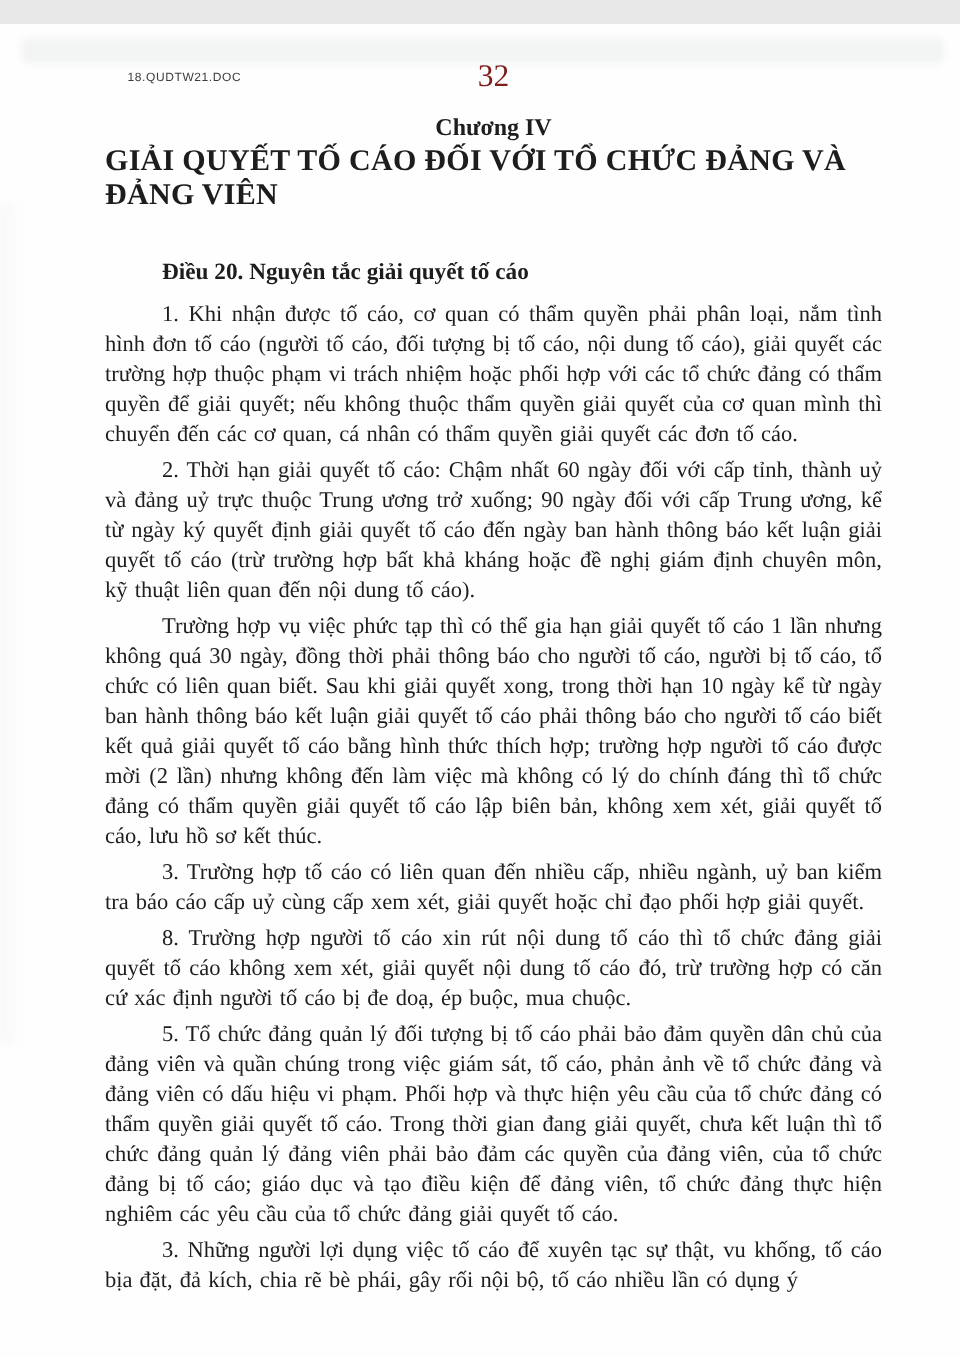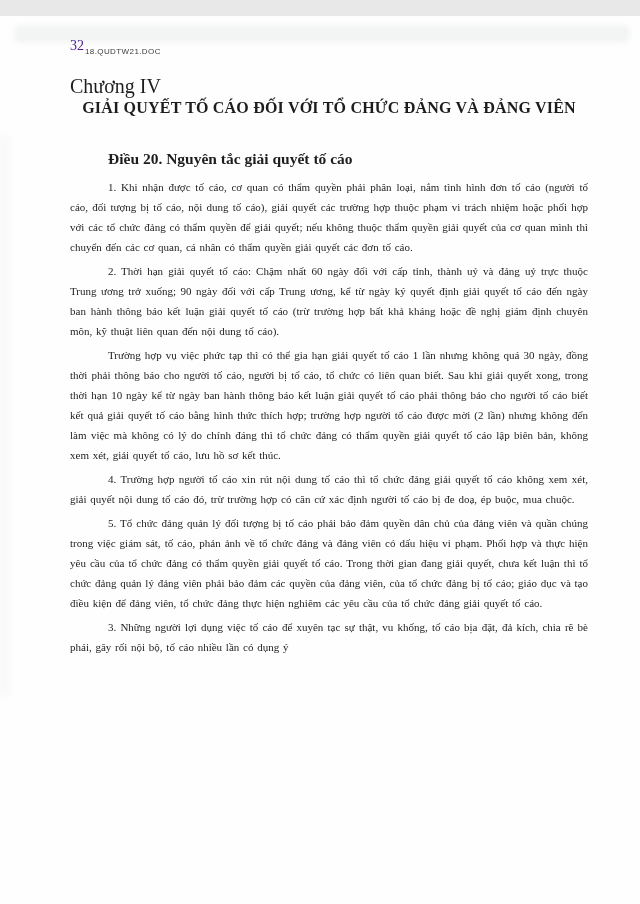--- a/index.html
+++ b/index.html
@@ -52,47 +52,48 @@
     font-family: "Liberation Sans", "DejaVu Sans", sans-serif;
     font-size: 8px;
     letter-spacing: 0.4px;
     color: #3c3c3c;
   }
   .page-number {
     position: absolute;
     left: 0;
     right: 0;
     top: 0;
-    font-size: 14px;
-    color: #4c1d95;
+    text-align: center;
+    font-size: 21px;
+    color: #7f1d1d;
   }
   .chapter-label {
     margin-top: 20px;
-    text-align: left;
-    font-weight: normal;
-    font-size: 20px;
+    text-align: center;
+    font-weight: bold;
+    font-size: 16px;
     line-height: 20px;
   }
   .chapter-title {
-    text-align: center;
+    text-align: left;
     font-weight: bold;
-    font-size: 16px;
+    font-size: 20px;
     line-height: 23px;
     letter-spacing: 0.2px;
   }
   .article-heading {
     margin-top: 30px;
     padding-left: 38px;
     font-weight: bold;
     font-size: 15.5px;
     line-height: 20px;
   }
   .body-text p {
     margin: 4px 0 0 0;
-    font-size: 11px;
+    font-size: 15px;
     line-height: 20px;
     text-align: justify;
     text-indent: 38px;
     word-spacing: 1px;
   }
   .body-text p:first-child {
     margin-top: 8px;
   }
 </style>
 </head>
@@ -112,19 +113,20 @@
     <div class="chapter-label">Chương IV</div>
 
     <div class="chapter-title">GIẢI QUYẾT TỐ CÁO ĐỐI VỚI TỔ CHỨC ĐẢNG VÀ ĐẢNG VIÊN</div>
 
     <div class="article-heading">Điều 20. Nguyên tắc giải quyết tố cáo</div>
 
     <div class="body-text">
       <p>1. Khi nhận được tố cáo, cơ quan có thẩm quyền phải phân loại, nắm tình hình đơn tố cáo (người tố cáo, đối tượng bị tố cáo, nội dung tố cáo), giải quyết các trường hợp thuộc phạm vi trách nhiệm hoặc phối hợp với các tổ chức đảng có thẩm quyền để giải quyết; nếu không thuộc thẩm quyền giải quyết của cơ quan mình thì chuyển đến các cơ quan, cá nhân có thẩm quyền giải quyết các đơn tố cáo.</p>
       <p>2. Thời hạn giải quyết tố cáo: Chậm nhất 60 ngày đối với cấp tỉnh, thành uỷ và đảng uỷ trực thuộc Trung ương trở xuống; 90 ngày đối với cấp Trung ương, kể từ ngày ký quyết định giải quyết tố cáo đến ngày ban hành thông báo kết luận giải quyết tố cáo (trừ trường hợp bất khả kháng hoặc đề nghị giám định chuyên môn, kỹ thuật liên quan đến nội dung tố cáo).</p>
       <p>Trường hợp vụ việc phức tạp thì có thể gia hạn giải quyết tố cáo 1 lần nhưng không quá 30 ngày, đồng thời phải thông báo cho người tố cáo, người bị tố cáo, tổ chức có liên quan biết. Sau khi giải quyết xong, trong thời hạn 10 ngày kể từ ngày ban hành thông báo kết luận giải quyết tố cáo phải thông báo cho người tố cáo biết kết quả giải quyết tố cáo bằng hình thức thích hợp; trường hợp người tố cáo được mời (2 lần) nhưng không đến làm việc mà không có lý do chính đáng thì tổ chức đảng có thẩm quyền giải quyết tố cáo lập biên bản, không xem xét, giải quyết tố cáo, lưu hồ sơ kết thúc.</p>
-      <p>4. Trường hợp người tố cáo xin rút nội dung tố cáo thì tổ chức đảng giải quyết tố cáo không xem xét, giải quyết nội dung tố cáo đó, trừ trường hợp có căn cứ xác định người tố cáo bị đe doạ, ép buộc, mua chuộc.</p>
+      <p>3. Trường hợp tố cáo có liên quan đến nhiều cấp, nhiều ngành, uỷ ban kiểm tra báo cáo cấp uỷ cùng cấp xem xét, giải quyết hoặc chỉ đạo phối hợp giải quyết.</p>
+      <p>8. Trường hợp người tố cáo xin rút nội dung tố cáo thì tổ chức đảng giải quyết tố cáo không xem xét, giải quyết nội dung tố cáo đó, trừ trường hợp có căn cứ xác định người tố cáo bị đe doạ, ép buộc, mua chuộc.</p>
       <p>5. Tổ chức đảng quản lý đối tượng bị tố cáo phải bảo đảm quyền dân chủ của đảng viên và quần chúng trong việc giám sát, tố cáo, phản ảnh về tổ chức đảng và đảng viên có dấu hiệu vi phạm. Phối hợp và thực hiện yêu cầu của tổ chức đảng có thẩm quyền giải quyết tố cáo. Trong thời gian đang giải quyết, chưa kết luận thì tổ chức đảng quản lý đảng viên phải bảo đảm các quyền của đảng viên, của tổ chức đảng bị tố cáo; giáo dục và tạo điều kiện để đảng viên, tổ chức đảng thực hiện nghiêm các yêu cầu của tổ chức đảng giải quyết tố cáo.</p>
       <p>3. Những người lợi dụng việc tố cáo để xuyên tạc sự thật, vu khống, tố cáo bịa đặt, đả kích, chia rẽ bè phái, gây rối nội bộ, tố cáo nhiều lần có dụng ý</p>
     </div>
 
   </div>
 </div>
 
 </body></html>

